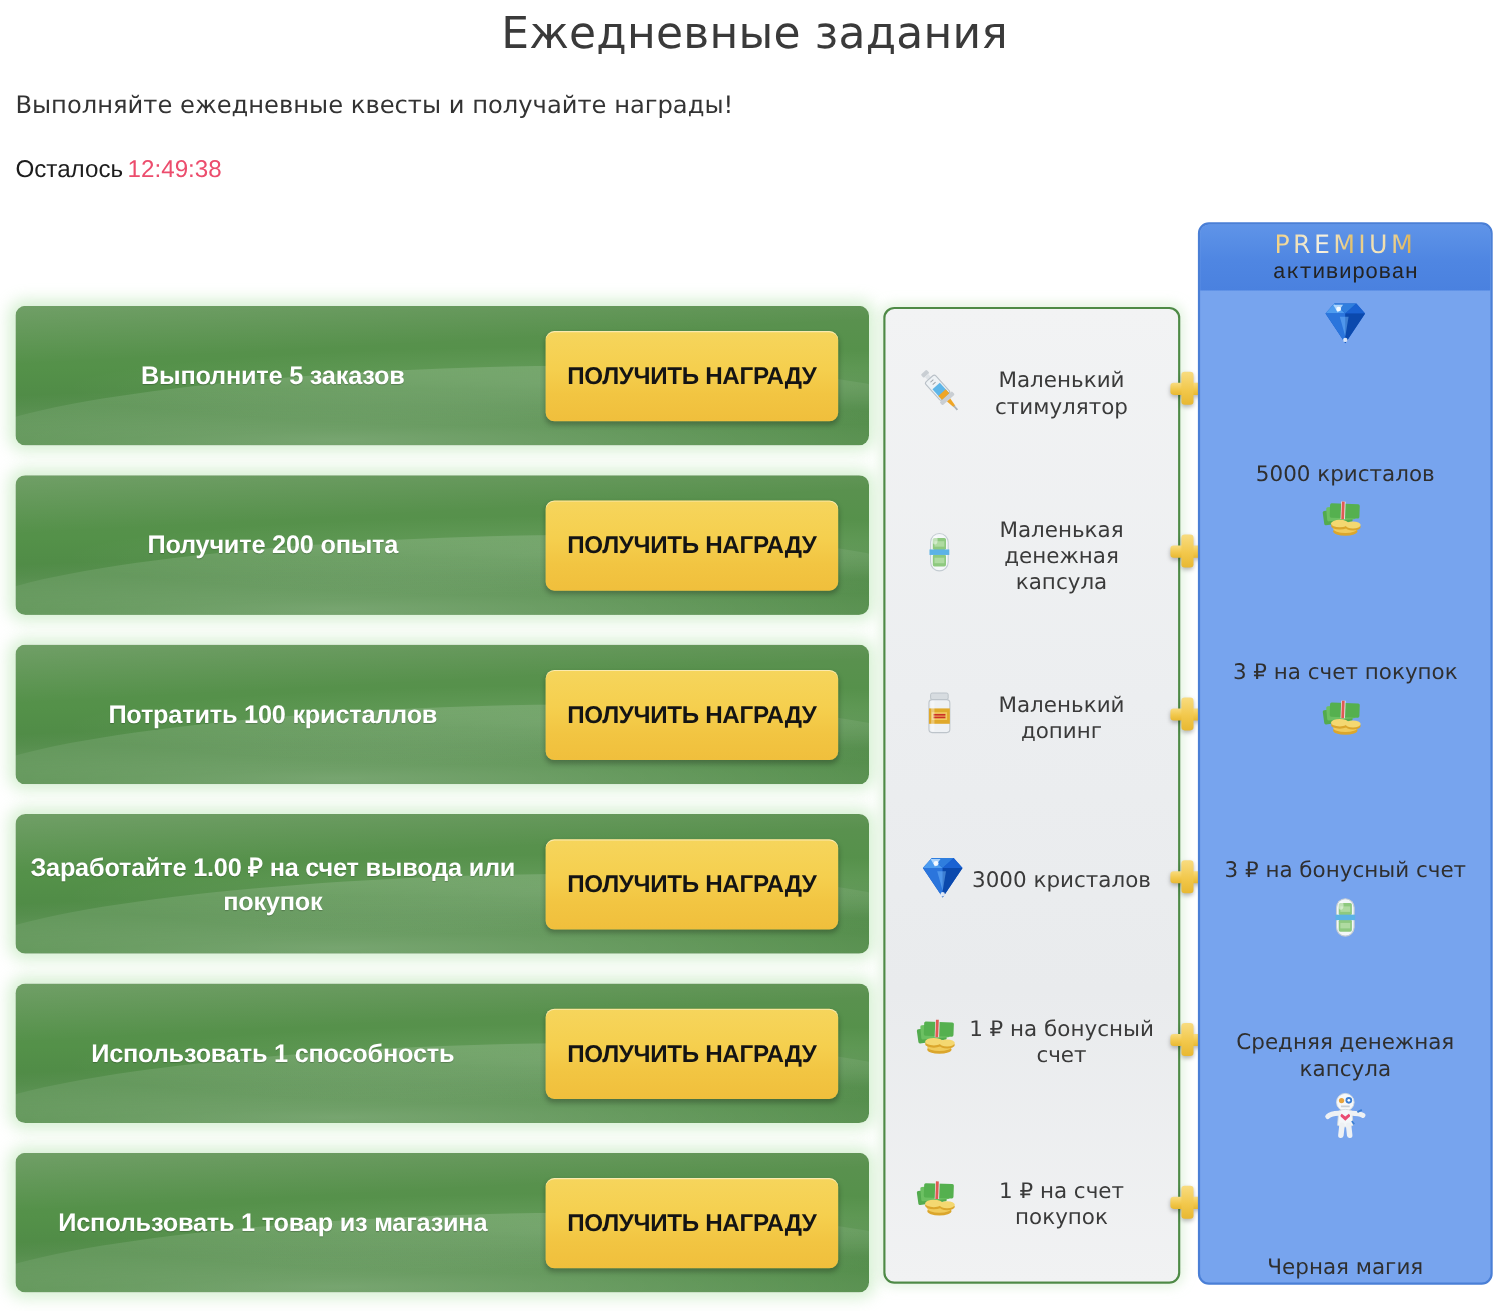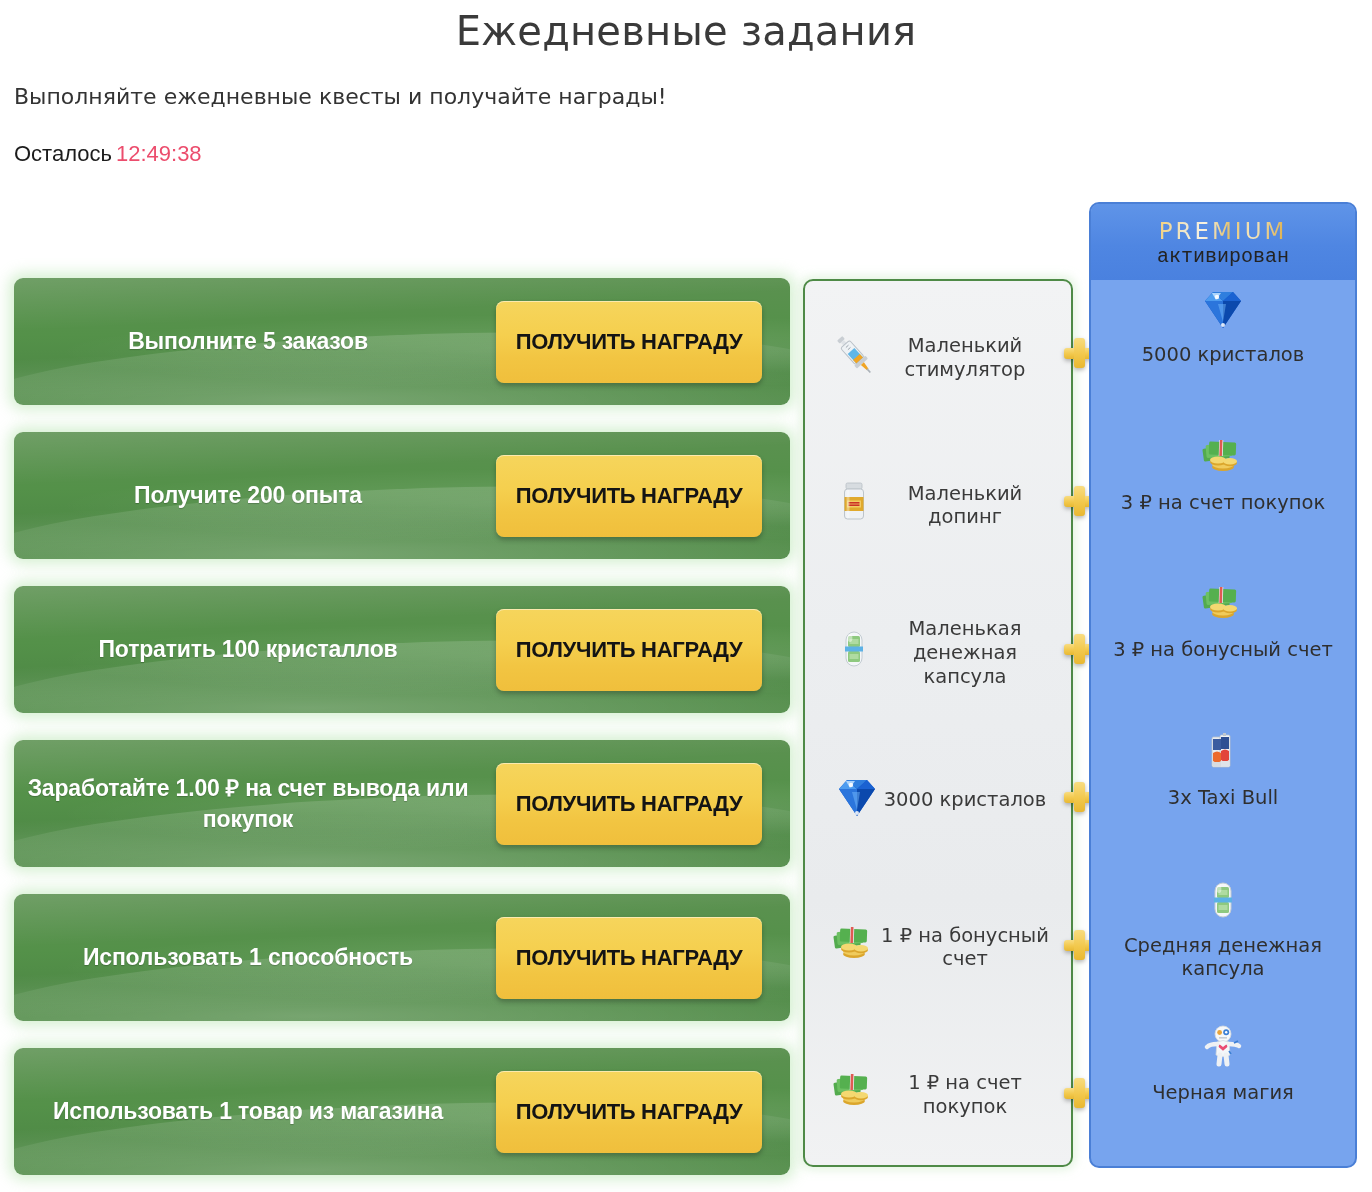--- a/index.html
+++ b/index.html
@@ -161,21 +161,21 @@
     height: 966px;
     border: 2px solid #4a7fd6;
     border-radius: 10px;
     background: #77a4ee;
     box-sizing: border-box;
     display: flex;
     flex-direction: column;
     overflow: hidden;
   }
   .premium-head {
-    height: 76px;
+    height: 60px;
     flex: 0 0 auto;
     background: linear-gradient(180deg, #5f94e8 0%, #4f86e2 55%, #4a81df 100%);
     border-radius: 8px 8px 0 0;
     display: flex;
     flex-direction: column;
     align-items: center;
     justify-content: center;
     padding-top: 2px;
     box-sizing: border-box;
   }
@@ -199,21 +199,21 @@
   .premium-body {
     flex: 1 1 auto;
     display: flex;
     flex-direction: column;
   }
   .premium-cell {
     flex: 1 1 0;
     display: flex;
     flex-direction: column;
     align-items: center;
-    justify-content: flex-start;
+    justify-content: space-between;
     padding: 2px 8px;
     box-sizing: border-box;
   }
   .premium-text {
     font-size: 19.5px;
     color: #2f2f2f;
     text-align: center;
     line-height: 1.22;
     margin-top: 7px;
     font-family: "DejaVu Sans", sans-serif;
@@ -316,45 +316,45 @@
             <line x1="26" y1="19" x2="29.5" y2="19" stroke="#9aa2aa" stroke-width="0.9"></line>
           </g>
         </svg>
       </span>
       <div class="reward-text">Маленький стимулятор</div>
     </div>
 
     <div class="reward-cell">
       <span>
         <svg class="icon" viewBox="0 0 54 54">
+          <rect x="19" y="10" width="16" height="34" rx="8" fill="#f4f7f9" stroke="#c4ccd2" stroke-width="1"></rect>
+          <rect x="21" y="14" width="12" height="11" rx="1.5" fill="#8ec97f"></rect>
+          <rect x="21" y="29" width="12" height="11" rx="1.5" fill="#8ec97f"></rect>
+          <rect x="22.5" y="17" width="9" height="5" fill="#b9e0ac" opacity="0.75"></rect>
+          <rect x="22.5" y="32" width="9" height="5" fill="#b9e0ac" opacity="0.75"></rect>
+          <rect x="18" y="24.5" width="18" height="5" fill="#5cb2e6"></rect>
+          <ellipse cx="23" cy="16" rx="2.4" ry="4" fill="#ffffff" opacity="0.45"></ellipse>
+        </svg>
+      </span>
+      <div class="reward-text">Маленькая денежная капсула</div>
+    </div>
+
+    <div class="reward-cell">
+      <span>
+        <svg class="icon" viewBox="0 0 54 54">
           <rect x="19" y="8" width="16" height="6" rx="1.5" fill="#d7dce0" stroke="#b7bfc5" stroke-width="0.8"></rect>
           <rect x="17.5" y="14" width="19" height="30" rx="3" fill="#eef1f4" stroke="#bdc4ca" stroke-width="1"></rect>
           <rect x="17.5" y="22" width="19" height="14" fill="#e0a92c"></rect>
           <rect x="20" y="25.5" width="14" height="7" fill="#f2cb62"></rect>
           <rect x="21.5" y="27" width="11" height="1.6" fill="#cc3126"></rect>
           <rect x="21.5" y="29.4" width="11" height="1.6" fill="#cc3126"></rect>
           <rect x="19.5" y="15" width="3" height="28" fill="#ffffff" opacity="0.35"></rect>
         </svg>
       </span>
       <div class="reward-text">Маленький допинг</div>
-    </div>
-
-    <div class="reward-cell">
-      <span>
-        <svg class="icon" viewBox="0 0 54 54">
-          <rect x="19" y="10" width="16" height="34" rx="8" fill="#f4f7f9" stroke="#c4ccd2" stroke-width="1"></rect>
-          <rect x="21" y="14" width="12" height="11" rx="1.5" fill="#8ec97f"></rect>
-          <rect x="21" y="29" width="12" height="11" rx="1.5" fill="#8ec97f"></rect>
-          <rect x="22.5" y="17" width="9" height="5" fill="#b9e0ac" opacity="0.75"></rect>
-          <rect x="22.5" y="32" width="9" height="5" fill="#b9e0ac" opacity="0.75"></rect>
-          <rect x="18" y="24.5" width="18" height="5" fill="#5cb2e6"></rect>
-          <ellipse cx="23" cy="16" rx="2.4" ry="4" fill="#ffffff" opacity="0.45"></ellipse>
-        </svg>
-      </span>
-      <div class="reward-text">Маленькая денежная капсула</div>
     </div>
 
     <div class="reward-cell">
       <span>
         <svg class="icon" viewBox="0 0 54 54">
           <path d="M9 19 L17 10 L37 10 L45 19 L27 46 Z" fill="#1357c8"></path>
           <path d="M9 19 L17 10 L27 19 Z" fill="#4d9cf0"></path>
           <path d="M17 10 L37 10 L27 19 Z" fill="#2f7ede"></path>
           <path d="M37 10 L45 19 L27 19 Z" fill="#1a62d2"></path>
           <path d="M9 19 L27 19 L27 46 Z" fill="#2b75dc"></path>
@@ -512,36 +512,20 @@
               <ellipse cx="22" cy="30" rx="8" ry="3.4" fill="#dba62c"></ellipse>
               <ellipse cx="22" cy="28" rx="8" ry="3.4" fill="#f4d871"></ellipse>
               <ellipse cx="34" cy="31" rx="7" ry="3.2" fill="#dba62c"></ellipse>
               <ellipse cx="34" cy="29.2" rx="7" ry="3.2" fill="#f4d871"></ellipse>
             </g>
           </svg>
         </span>
         <div class="premium-text">3 ₽ на бонусный счет</div>
       </div>
 
-      <div class="premium-cell">
-        <span>
-          <svg class="icon" viewBox="0 0 54 54">
-            <rect x="16" y="12" width="10" height="30" rx="1.5" fill="#e9edf1" stroke="#b9c2ca" stroke-width="0.8"></rect>
-            <rect x="24" y="10" width="10" height="32" rx="1.5" fill="#f2f5f8" stroke="#b9c2ca" stroke-width="0.8"></rect>
-            <rect x="25" y="12" width="8" height="12" fill="#2e4f93"></rect>
-            <rect x="17" y="14" width="8" height="11" fill="#3a5ca0"></rect>
-            <path d="M25 26 q4 -3 8 0 l0 9 q-4 3 -8 0 Z" fill="#e2453a"></path>
-            <path d="M17 28 q4 -3 8 0 l0 8 q-4 3 -8 0 Z" fill="#ec6a2c"></path>
-            <rect x="25" y="36" width="8" height="5" fill="#dfe4e9"></rect>
-            <rect x="17" y="37" width="8" height="5" fill="#d7dce2"></rect>
-            <rect x="27" y="8" width="3" height="3" fill="#c0c8cf"></rect>
-          </svg>
-        </span>
-        <div class="premium-text">3x Taxi Bull</div>
-      </div>
 
       <div class="premium-cell">
         <span>
           <svg class="icon" viewBox="0 0 54 54">
             <rect x="19" y="10" width="16" height="34" rx="8" fill="#f4f7f9" stroke="#c4ccd2" stroke-width="1"></rect>
             <rect x="21" y="14" width="12" height="11" rx="1.5" fill="#8ec97f"></rect>
             <rect x="21" y="29" width="12" height="11" rx="1.5" fill="#8ec97f"></rect>
             <rect x="22.5" y="17" width="9" height="5" fill="#b9e0ac" opacity="0.75"></rect>
             <rect x="22.5" y="32" width="9" height="5" fill="#b9e0ac" opacity="0.75"></rect>
             <rect x="18" y="24.5" width="18" height="5" fill="#5cb2e6"></rect>

